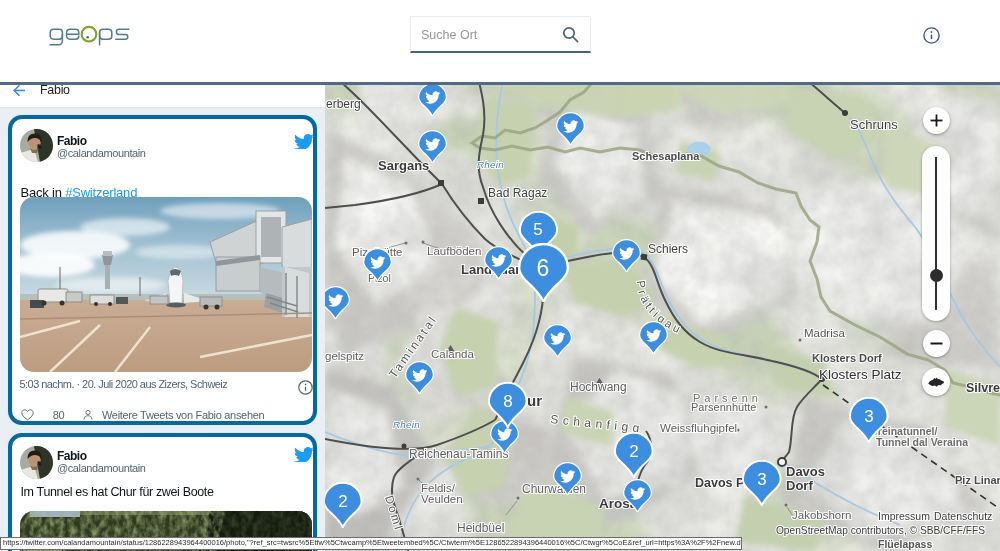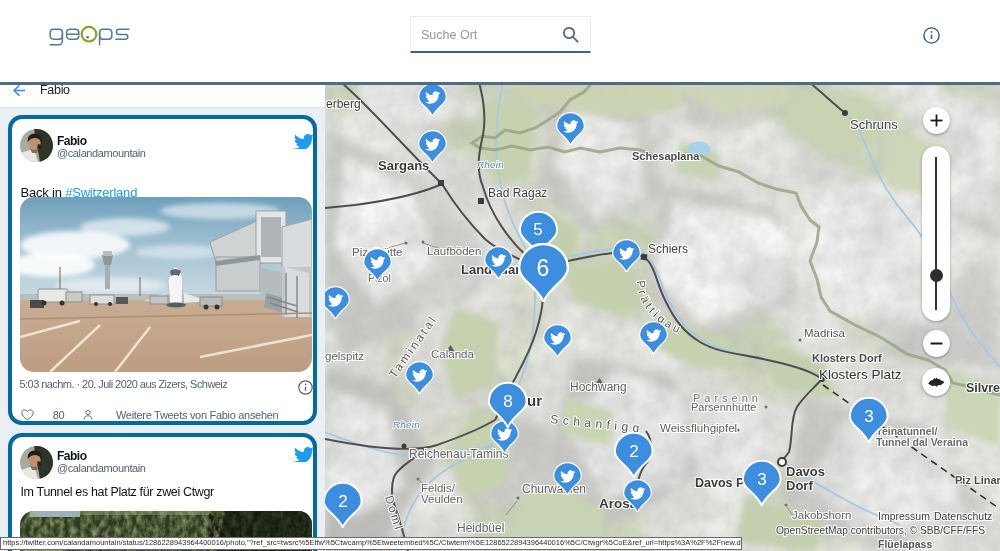--- a/index.html
+++ b/index.html
@@ -533,40 +533,40 @@
     </svg>
     <div class="acts" style="top:290px">
       <svg style="vertical-align:-2px" width="13" height="12" viewBox="0 0 24 22">
         <path d="M12,20 C5,15 1.5,11 1.5,6.8 C1.5,3.6 4,1.5 6.8,1.5 C9,1.5 11,3 12,4.8 C13,3 15,1.5 17.2,1.5 C20,1.5 22.5,3.6 22.5,6.8 C22.5,11 19,15 12,20 Z" fill="none" stroke="#536471" stroke-width="1.8"></path>
       </svg>
       <span style="margin-left:16px">80</span>
       <svg style="vertical-align:-2px;margin-left:15px" width="12" height="12" viewBox="0 0 24 24">
         <circle cx="12" cy="7" r="4.2" fill="none" stroke="#536471" stroke-width="1.8"></circle>
         <path d="M4,21 C4,15.5 8,13.5 12,13.5 C16,13.5 20,15.5 20,21" fill="none" stroke="#536471" stroke-width="1.8"></path>
       </svg>
-      <span style="margin-left:19px">Weitere Tweets von Fabio ansehen</span>
+      <span style="margin-left:5px">Weitere Tweets von Fabio ansehen</span>
     </div>
   </div>
 
   <div class="card card2">
     <svg style="position:absolute;left:8px;top:9px;border-radius:50%" width="33" height="33" viewBox="0 0 33 33">
       <rect width="33" height="33" fill="#a7aba0"></rect>
       <path d="M14,0 H33 V33 H20 Z" fill="#2c3527"></path>
       <path d="M0,24 L14,20 L18,33 L0,33 Z" fill="#e9e7e1"></path>
       <circle cx="14.5" cy="13.5" r="6.2" fill="#bd9270"></circle>
       <path d="M7.5,13 Q7,4.5 15,4.5 Q22.5,4.5 21.5,14 L19.5,10.5 Q14,7.5 9.5,11 Z" fill="#221d18"></path>
       <path d="M17.5,15.5 Q21,14.5 21.5,19 L17.5,21.5 Z" fill="#221d18"></path>
       <path d="M10,19 Q14,22 19,19 L17,24 H12 Z" fill="#8a6c52"></path>
     </svg>
     <span class="uname" style="top:12px">Fabio</span>
     <span class="handle" style="top:25px">@calandamountain</span>
     <svg class="twbird" style="left:282px;top:8px" width="20" height="17" viewBox="0 0 24 20">
         <use href="#birdP" fill="#1d9bf0"></use>
       </svg>
-    <div class="body-txt" style="top:48px;font-size:12.5px;letter-spacing:-0.35px">Im Tunnel es hat Platz für zwei Ctwgr</div>
+    <div class="body-txt" style="top:48px;font-size:12.5px;letter-spacing:-0.35px">Im Tunnel es hat Chur für zwei Boote</div>
     <svg style="position:absolute;left:8px;top:74px;border-radius:14px 14px 0 0" width="292" height="113" viewBox="0 0 292 113">
       <defs>
         <filter id="fno" x="0" y="0" width="100%" height="100%">
           <feTurbulence type="fractalNoise" baseFrequency="0.18 0.12" numOctaves="3" seed="4"></feTurbulence>
           <feColorMatrix type="matrix" values="0 0 0 0 0.35  0 0 0 0 0.42  0 0 0 0 0.18  0 0 0 1.8 -0.6"></feColorMatrix>
           <feComposite operator="in" in2="SourceGraphic"></feComposite>
         </filter>
       </defs>
       <rect width="292" height="113" fill="#2e3a20"></rect>
       <rect x="10" width="50" height="6" fill="#9fb3c0"></rect>

